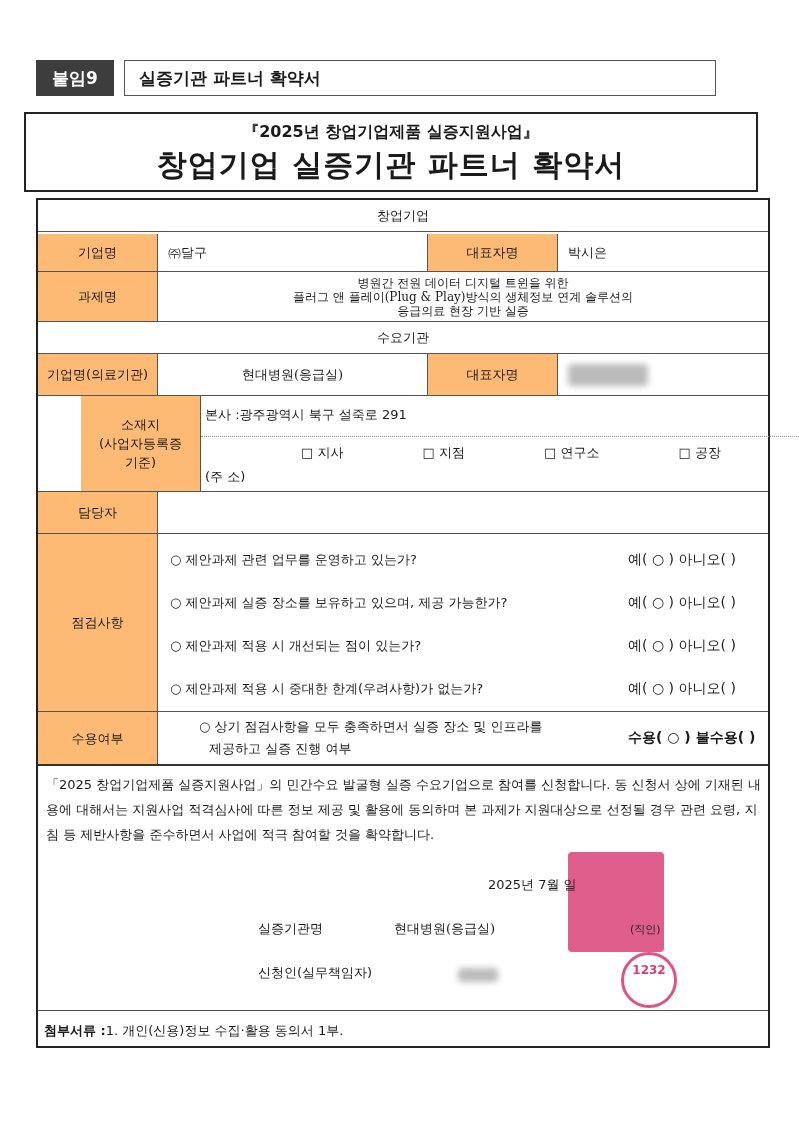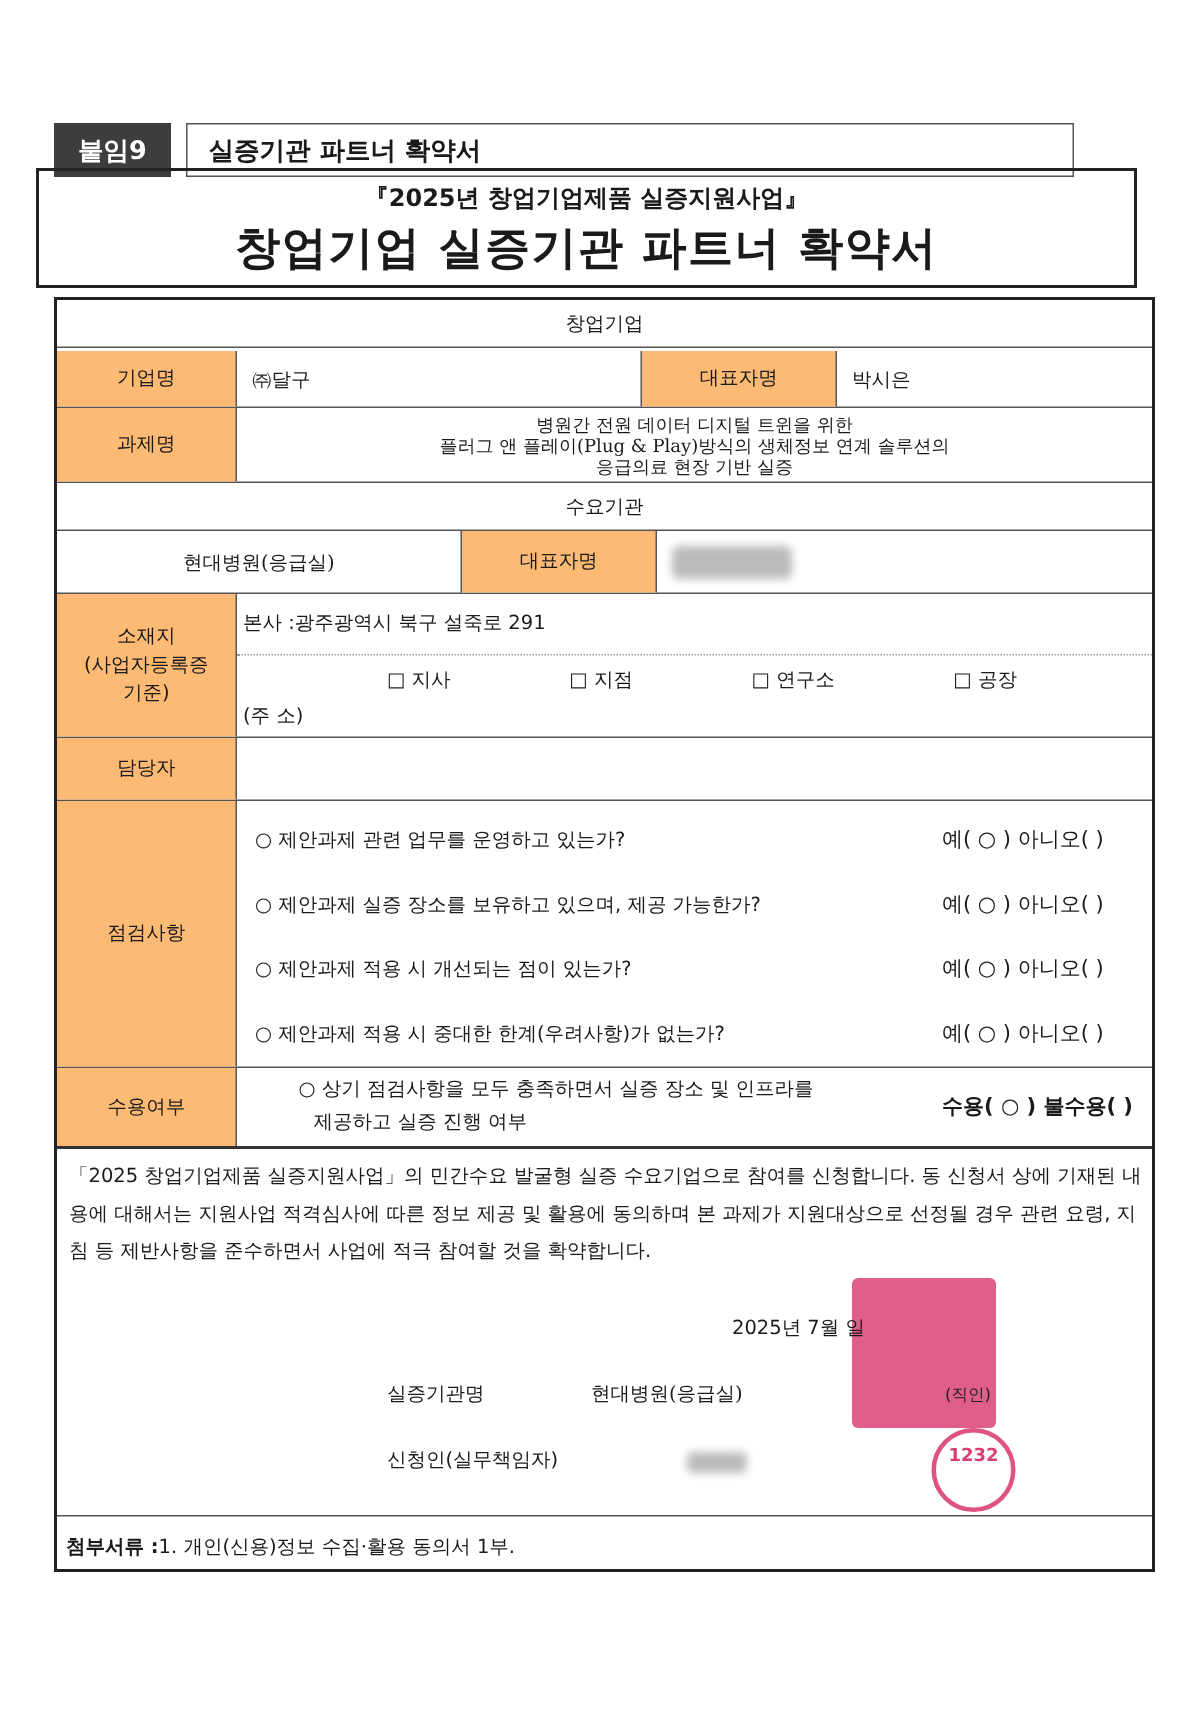--- a/index.html
+++ b/index.html
@@ -1,19 +1,19 @@
 <!DOCTYPE html>
 <html><head>
 <meta charset="utf-8">
 <style>
   * { box-sizing: border-box; margin: 0; padding: 0; }
   html, body { width: 799px; height: 1146px; background: #ffffff; }
   body { position: relative; font-family: "DejaVu Sans", "Liberation Sans", sans-serif; color: #1a1a1a; overflow: hidden; }
 
-  .tag-row { position: absolute; left: 36px; top: 60px; width: 680px; height: 36px; display: flex; margin-top: 22px; }
+  .tag-row { position: absolute; left: 36px; top: 60px; width: 680px; height: 36px; display: flex; }
   .tag { width: 78px; height: 36px; background: #3d3d3d; color: #fff; font-weight: bold; font-size: 17px; display: flex; align-items: center; justify-content: center; }
   .tag-title { margin-left: 10px; flex: 1; border: 1px solid #555; font-weight: bold; font-size: 17px; display: flex; align-items: center; padding-left: 14px; }
 
   .title-box { position: absolute; left: 24px; top: 112px; width: 734px; height: 80px; border: 2px solid #222; text-align: center; }
   .title-sub { font-size: 16px; font-weight: bold; margin-top: 8px; }
   .title-main { font-size: 30px; font-weight: bold; margin-top: 2px; letter-spacing: 1px; }
 
   .form { position: absolute; left: 36px; top: 198px; width: 734px; height: 850px; border: 2px solid #222; }
   .row { position: absolute; left: 0; width: 730px; border-bottom: 1px solid #555; display: flex; }
   .lbl { width: 120px; background: #fdba74; border-right: 1px solid #555; display: flex; align-items: center; justify-content: center; text-align: center; font-size: 13px; line-height: 19px; }
@@ -68,28 +68,29 @@
       <div>병원간 전원 데이터 디지털 트윈을 위한</div>
       <div>플러그 앤 플레이(Plug &amp; Play)방식의 생체정보 연계 솔루션의</div>
       <div>응급의료 현장 기반 실증</div>
     </div>
   </div>
 
   <div class="row section" style="top:122px;height:32px;">
     <span>수요기관</span>
   </div>
   <div class="row" style="top:154px;height:42px;">
+    <div class="lbl">기업명(의료기관)</div>
     <div class="val" style="width:270px;border-right:1px solid #555;justify-content:center;padding-left:0;font-family:'DejaVu Serif',serif;">현대병원(응급실)</div>
     <div class="lbl" style="width:130px;">대표자명</div>
     <div class="val" style="flex:1;">
         <span class="blur" style="width:80px;height:22px;"></span>
       </div>
   </div>
   <div class="row" style="top:196px;height:96px;">
-    <div class="lbl" style="flex-direction:column;">
+    <div class="lbl" style="flex-direction:column;margin-left:43px;">
       <div>소재지</div>
       <div>(사업자등록증</div>
       <div>기준)</div>
     </div>
     <div style="flex:1;position:relative;">
       <div style="position:absolute;left:4px;top:10px;font-size:13px;">본사 :광주광역시 북구 설죽로 291</div>
       <div style="position:absolute;left:0;top:40px;width:610px;border-top:1px dotted #999;"></div>
       <div style="position:absolute;left:100px;top:48px;width:420px;display:flex;justify-content:space-between;font-size:13px;">
         <span>□ 지사</span>
         <span>□ 지점</span>

